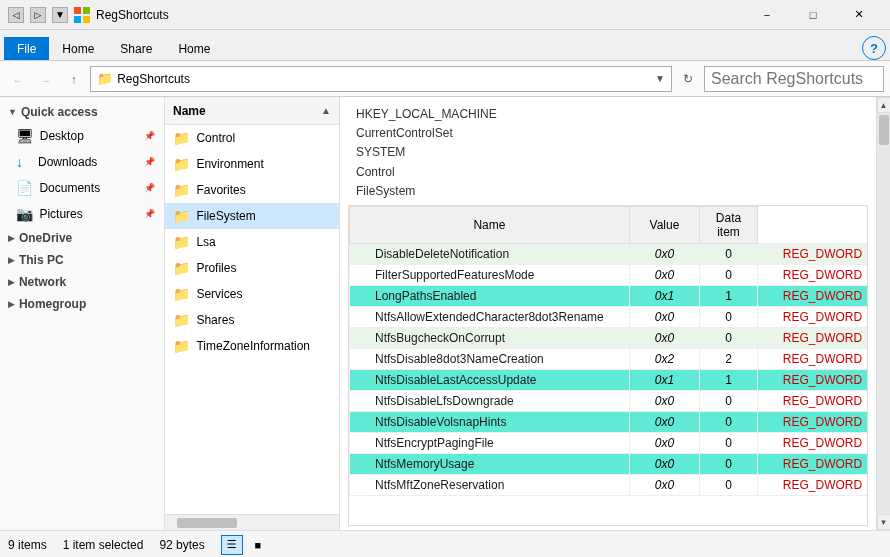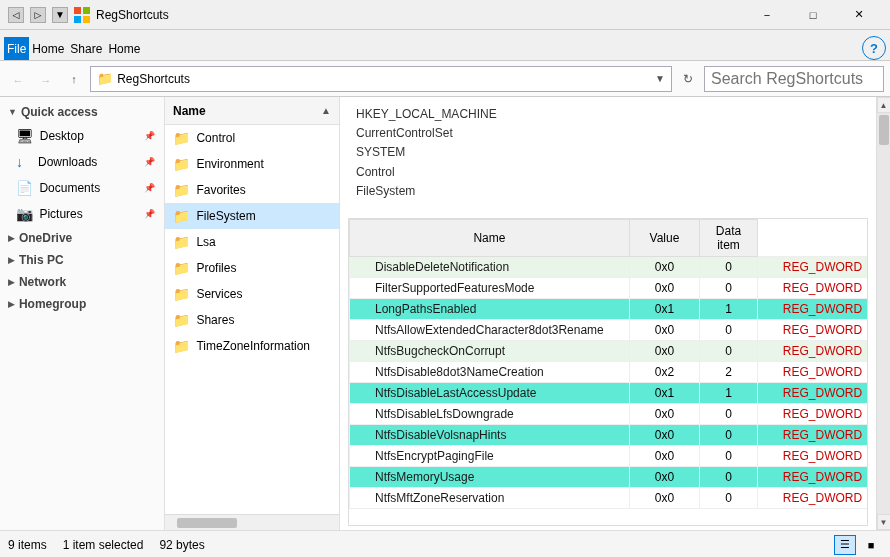--- a/index.html
+++ b/index.html
@@ -26,21 +26,21 @@
       background: #f0f0f0;
       border-bottom: 1px solid #ccc;
     }
     .ribbon-tabs {
       display: flex;
       height: 30px;
       align-items: flex-end;
       padding: 0 4px;
     }
     .ribbon-tab {
-      padding: 4px 2px;
+      padding: 4px 12px;
       font-size: 12px;
       cursor: pointer;
       border: 1px solid transparent;
       border-bottom: none;
       background: transparent;
     }
     .ribbon-tab.active {
       background: #0078d7;
       color: #fff;
       border-color: #0078d7;
@@ -167,21 +167,21 @@
     .scroll-thumb { width: 60px; height: 10px; background: #c0c0c0; border-radius: 2px; margin-left: 10px; }
 
     
     .reg-content {
       flex: 1;
       display: flex;
       flex-direction: column;
       overflow: hidden;
     }
     .breadcrumb-path {
-      padding: 8px 16px 17px 16px;
+      padding: 8px 16px 4px 16px;
       font-size: 12px;
       color: #333;
       line-height: 1.6;
     }
     .breadcrumb-path span { display: block; }
     .reg-table-container { flex: 1; overflow-y: auto; border: 1px solid #ddd; margin: 0 8px 4px 8px; }
     .reg-table { width: 100%; border-collapse: collapse; }
     .reg-table thead { position: sticky; top: 0; }
     .reg-table th {
       background: #f0f0f0;
@@ -194,35 +194,35 @@
     .reg-table td {
       border: 1px solid #eee;
       padding: 3px 25px;
       font-size: 12px;
       white-space: nowrap;
     }
     .reg-table tr:nth-child(odd) td { background: #e8f5e8; }
     .reg-table tr:nth-child(even) td { background: #fff; }
     .reg-table tr.highlighted td { background: #5eead4; }
     .td-name { color: #1a1a1a; }
-    .td-value { text-align: center; }
+    .td-value { text-align: center; font-style: italic; }
     .td-data { text-align: center; }
     .td-datatype { color: #c00; }
 
     
     .status-bar {
       height: 28px;
       background: #f5f5f5;
       border-top: 1px solid #ddd;
       display: flex;
       align-items: center;
       padding: 0 8px;
       gap: 16px;
       font-size: 12px;
-      justify-content: space-between;
+      justify-content: flex-start;
     }
     .status-left { display: flex; gap: 16px; }
     .status-right { display: flex; gap: 4px; }
     .view-btn { width: 22px; height: 20px; display: flex; align-items: center; justify-content: center; cursor: pointer; border: 1px solid transparent; font-size: 11px; }
     .view-btn.active { border-color: #0078d7; background: #cce8ff; }
 
     
     .right-scrollbar {
       width: 14px;
       background: #f0f0f0;

